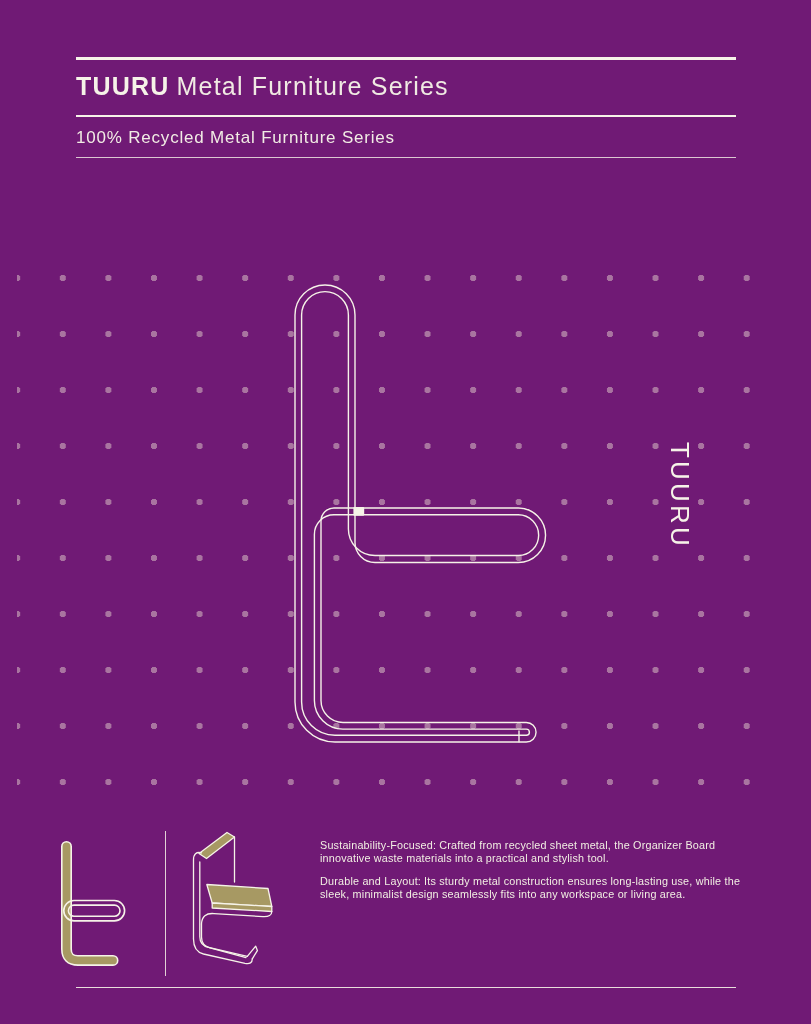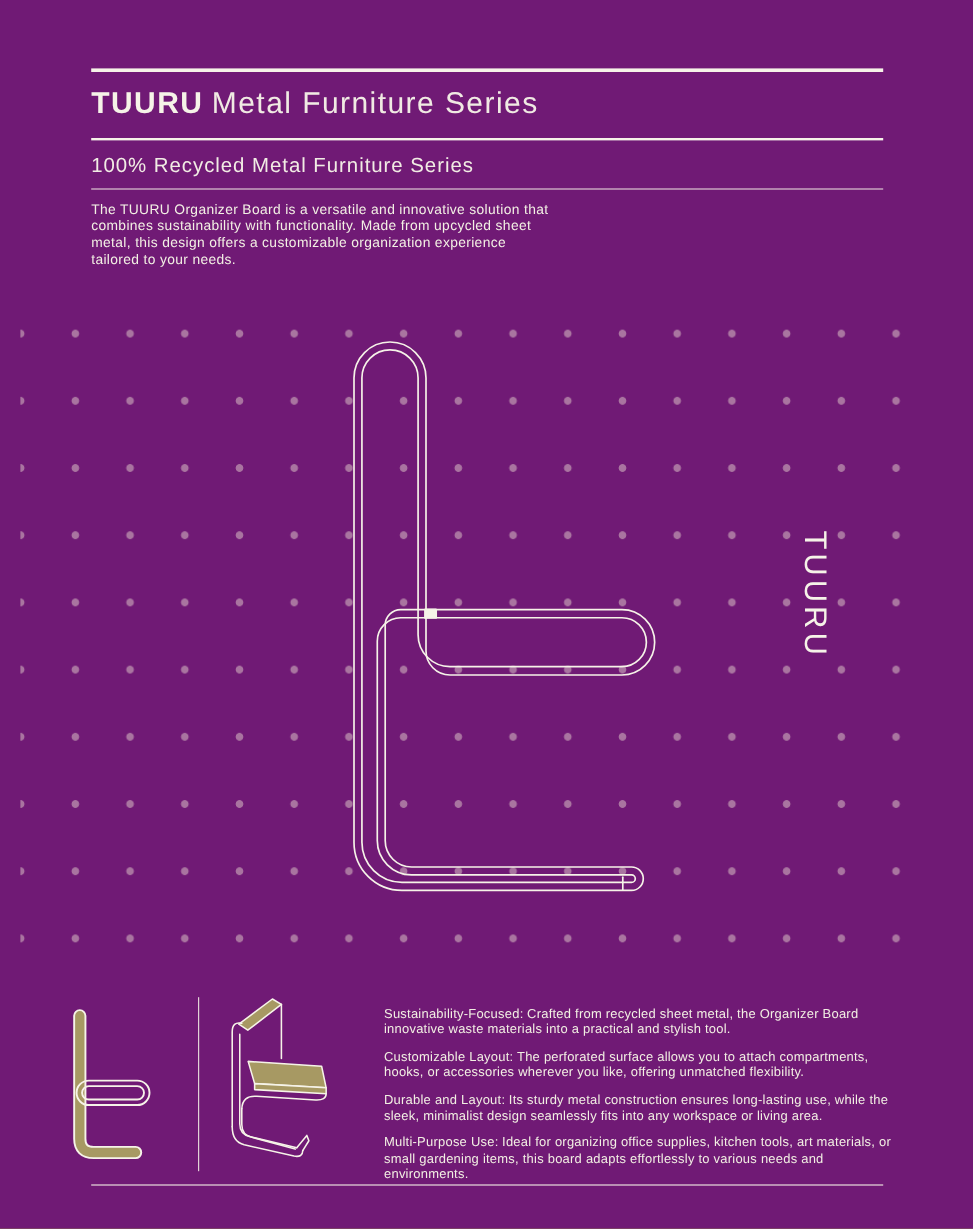--- a/index.html
+++ b/index.html
@@ -46,21 +46,20 @@
   <div class="title">
     <span class="brand">TUURU</span><span class="rest">Metal Furniture Series</span>
   </div>
 
   <div class="rule rule-2"></div>
 
   <div class="subtitle">100% Recycled Metal Furniture Series</div>
 
   <div class="rule rule-3"></div>
 
-  <div class="description">The TUURU Organizer Board is a versatile and innovative solution that combines sustainability with functionality. Made from upcycled sheet metal, this design offers a customizable organization experience tailored to your needs.</div>
 
   <div class="dot-grid"></div>
 
   <svg class="drawings" width="811" height="1024" viewBox="0 0 811 1024" fill="none" stroke="#f6f3e8" stroke-width="1.4" stroke-linecap="round" stroke-linejoin="round">
 
     <g>
       <path d="
         M295,315
         A30,30 0 0 1 355,315
         L355,542
@@ -119,25 +118,19 @@
 
   <div class="vertical-label">TUURU</div>
 
   <div class="divider"></div>
 
   <div class="features">
     <div class="feature">
       <b>Sustainability-Focused:</b><span>Crafted from recycled sheet metal, the Organizer Board innovative waste materials into a practical and stylish tool.</span>
     </div>
     <div class="feature">
-      <b>Customizable Layout:</b><span>The perforated surface allows you to attach compartments, hooks, or accessories wherever you like, offering unmatched flexibility.</span>
-    </div>
-    <div class="feature">
       <b>Durable and Layout:</b><span>Its sturdy metal construction ensures long-lasting use, while the sleek, minimalist design seamlessly fits into any workspace or living area.</span>
-    </div>
-    <div class="feature">
-      <b>Multi-Purpose Use:</b><span>Ideal for organizing office supplies, kitchen tools, art materials, or small gardening items, this board adapts effortlessly to various needs and environments.</span>
     </div>
   </div>
 
   <div class="rule rule-bottom"></div>
 
 </div>
 
 </body></html>

